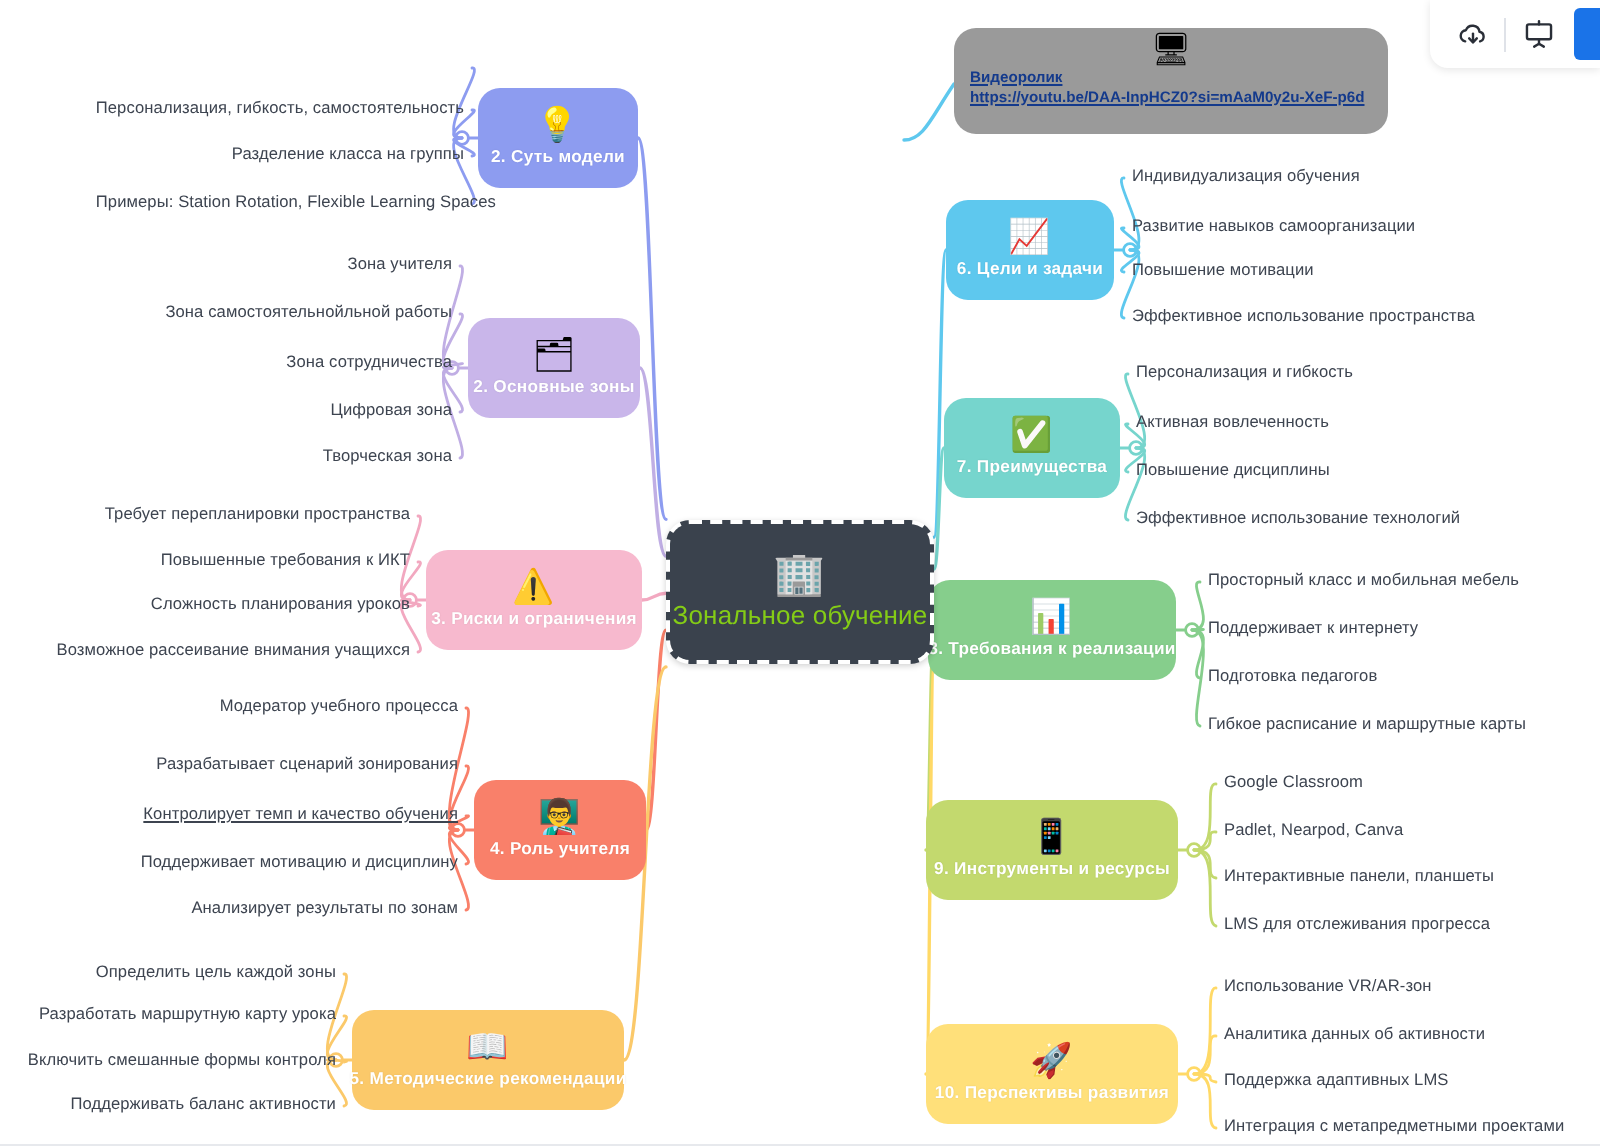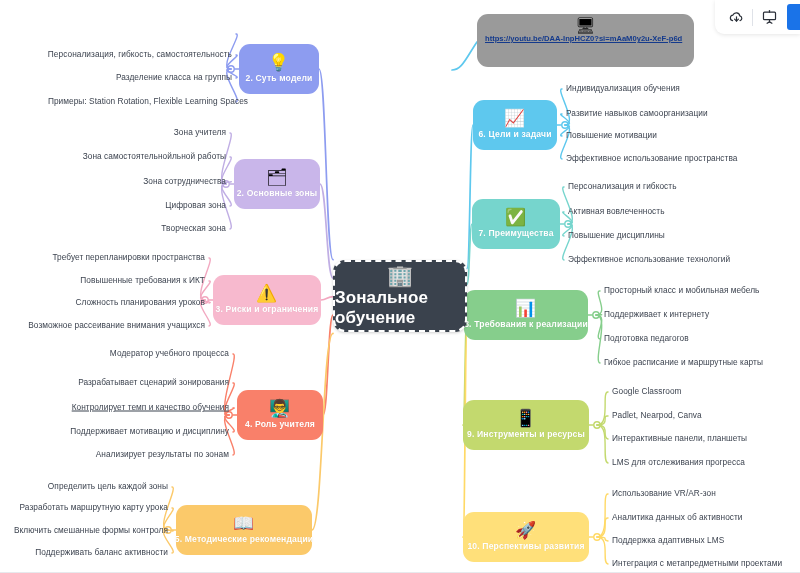--- a/index.html
+++ b/index.html
@@ -17,21 +17,21 @@
     position:absolute;left:333px;top:260px;width:134px;height:72px;
     background:#3a424d;border-radius:12px;
     border:2px dashed #ffffff;
     box-sizing:border-box;
     display:flex;flex-direction:column;align-items:center;justify-content:center;
     gap:2px;
     box-shadow:0 1px 3px rgba(0,0,0,.18);
     z-index:6;
   }
   .center-node .emoji{font-size:21px;line-height:21px;}
-  .center-title{color:#ffffff;font-size:17px;font-weight:bold;letter-spacing:.1px;}
+  .center-title{color:#84cc16;font-size:13px;font-weight:normal;letter-spacing:.1px;}
 
   
   .node{
     position:absolute;box-sizing:border-box;border-radius:11px;
     display:flex;flex-direction:column;align-items:center;justify-content:center;
     padding:4px 6px 5px;z-index:5;
   }
   .node .emoji{font-size:17px;line-height:18px;margin-bottom:1px;}
   .node .lbl{
     color:#ffffff;font-size:8.6px;font-weight:bold;text-align:center;
@@ -170,20 +170,21 @@
   <div class="bottom-rule"></div>
 
   <div class="center-node">
     <span class="emoji">🏢</span>
     <span class="center-title">Зональное обучение</span>
   </div>
 
   <div class="video-node">
     <span class="emoji">🖥</span>
     <div class="vtext">
+      <div class="vtitle">Видеоролик</div>
       <div class="vurl">https://youtu.be/DAA-InpHCZ0?si=mAaM0y2u-XeF-p6d</div>
     </div>
   </div>
 
   <div class="toolbar">
     <div class="tb-btn">
       <svg width="17" height="17" viewBox="0 0 24 24" fill="none" stroke="#2a2f38" stroke-width="1.7" stroke-linecap="round" stroke-linejoin="round">
         <path d="M6.5 16.5A4 4 0 0 1 7 8.6a5 5 0 0 1 9.6 1.1 3.5 3.5 0 0 1 .4 6.8"></path>
         <path d="M12 11v6"></path>
           <path d="M9.3 14.4 12 17.2l2.7-2.8"></path>

